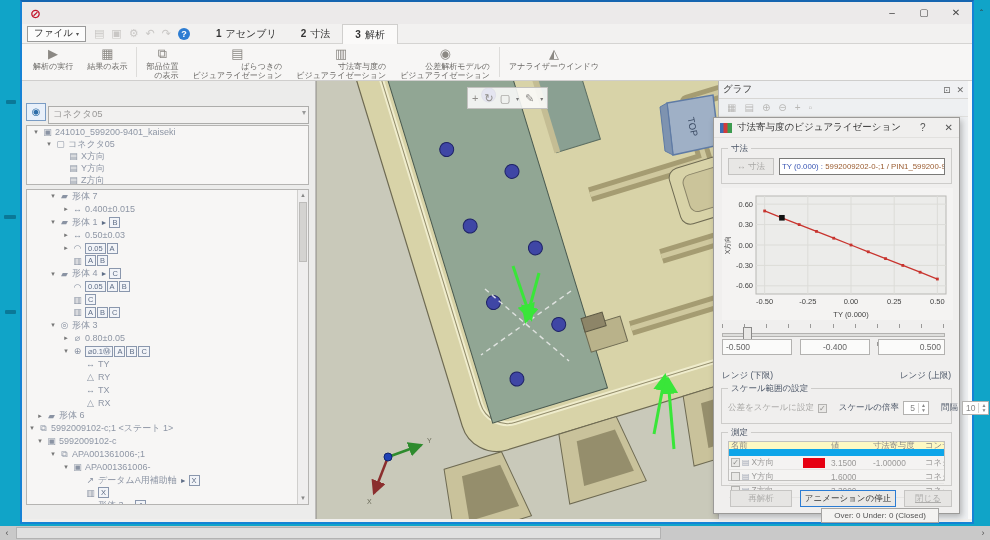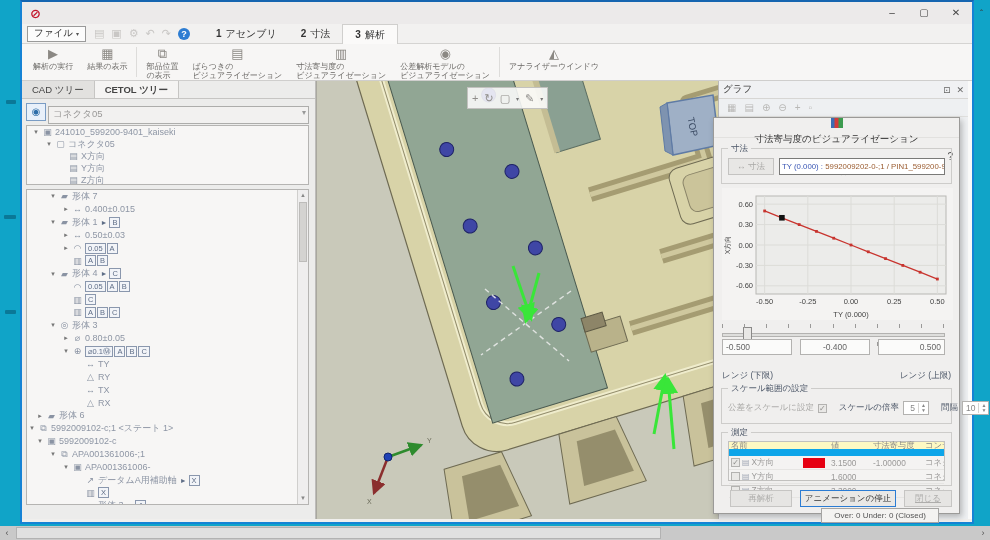--- a/index.html
+++ b/index.html
@@ -22,21 +22,21 @@
   .qicons{display:flex;align-items:center;margin-left:8px;gap:7px;}
   .qicon{font-size:11px;color:#c9c7c5;}
   .qicon.en{color:#2d7dd2;background:#2d7dd2;color:#fff;border-radius:50%;width:12px;height:12px;line-height:12px;text-align:center;font-size:9px;font-weight:bold;}
   .rtabs{display:flex;margin-left:14px;height:20px;}
   .rtab{padding:0 12px;font-size:10px;color:#333;line-height:20px;}
   .rtab b{font-weight:bold;margin-right:4px;}
   .rtab.active{background:#fbfaf9;border:1px solid #d0cfcd;border-bottom:none;}
   .toolbar{left:0;top:42px;right:0;height:37px;background:#f7f6f5;border-bottom:1px solid #cfcecd;display:flex;align-items:stretch;padding-left:4px;}
   .rbtn{display:flex;flex-direction:column;align-items:center;justify-content:flex-start;padding:2px 7px 1px;}
   .ricon{font-size:13px;color:#8b8883;height:16px;line-height:16px;}
-  .rlab{font-size:8px;color:#6b6966;text-align:left;line-height:9px;white-space:pre-line;}
+  .rlab{font-size:8px;color:#6b6966;text-align:right;line-height:9px;white-space:pre-line;}
   .rsep{width:1px;background:#dddcda;margin:3px 2px;}
   
   .lpanel{left:0;top:79px;width:294px;height:438px;background:#ececeb;border-right:1px solid #bdbcba;}
   .ltabs{display:flex;height:18px;border-bottom:1px solid #c6c5c3;}
   .ltab{padding:0 10px;font-size:9.5px;color:#444;line-height:18px;background:#e2e1df;border-right:1px solid #c6c5c3;}
   .ltab.active{background:#f5f4f3;font-weight:bold;}
   .filterrow{position:absolute;left:4px;top:22px;right:6px;height:18px;display:flex;gap:2px;}
   .eyebtn{width:20px;height:18px;border:1px solid #7a9cc4;background:#e8f0fa;color:#2d6da8;font-size:10px;text-align:center;line-height:16px;}
   .combo{flex:1;height:18px;border:1px solid #adadab;background:#f2f1f0;color:#9a9998;font-size:9.5px;
     padding:0 14px 0 4px;font-family:inherit;}
@@ -61,21 +61,21 @@
   .vticon{font-size:11px;color:#8f8d8a;}
   .vcaret{font-size:6px;color:#777;}
   
   .gpanel{left:696px;top:79px;width:250px;height:438px;background:#eef0f2;border-left:1px solid #b9b8b6;}
   .ghead{height:18px;display:flex;align-items:center;padding:0 4px;font-size:9.5px;color:#444;background:#f0f1f3;border-bottom:1px solid #d7d6d4;}
   .ghicons{margin-left:auto;display:flex;gap:6px;font-size:9px;color:#666;}
   .gtools{height:18px;display:flex;align-items:center;gap:8px;padding:0 8px;font-size:10px;color:#b9b8b6;border-bottom:1px solid #e0e0de;}
   .rstrip{left:946px;top:79px;width:4px;height:438px;background:#fafaf9;}
   
   .dialog{left:691px;top:115px;width:247px;height:397px;background:#f0efee;border:1px solid #9b9a98;box-shadow:2px 3px 6px rgba(0,0,0,.25);}
-  .dtitle{height:20px;display:flex;align-items:center;padding:0 6px;gap:5px;border-bottom:1px solid #e2e1df;flex-direction:column;}
+  .dtitle{height:20px;display:flex;align-items:center;padding:0 6px;gap:5px;border-bottom:1px solid #e2e1df;}
   .dticon{width:12px;height:10px;background:linear-gradient(90deg,#3c6db4 0 3px,#d23b3b 4px 7px,#3c9b4f 8px 11px);flex:none;}
   .dtext{font-size:9.5px;color:#333;}
   .dhelp{margin-left:auto;font-size:10px;color:#555;}
   .dclose{font-size:10px;color:#555;margin-left:14px;}
   .group{position:absolute;border:1px solid #cdccca;}
   .glegend{position:absolute;top:-6px;left:6px;background:#f0efee;font-size:8.5px;color:#4a5566;padding:0 3px;}
   .dimbtn{position:absolute;left:6px;top:9px;width:46px;height:17px;border:1px solid #c4c3c1;background:#e8e7e5;
     color:#a9a8a6;font-size:8.5px;text-align:center;line-height:15px;}
   .dimfield{position:absolute;left:57px;top:9px;right:6px;height:17px;border:1px solid #7a7a78;background:#fff;
     font-size:7.8px;line-height:15px;padding:0 2px;white-space:nowrap;overflow:hidden;}
@@ -188,24 +188,20 @@
 ビジュアライゼーション</div>
         </div>
         <div class="rsep"></div>
         <div class="rbtn">
           <span class="ricon">◭</span>
           <div class="rlab">アナライザーウインドウ</div>
         </div>
       </div>
 
     <div class="abs lpanel">
-      <div class="ltabs">
-        <div class="ltab">CAD ツリー</div>
-        <div class="ltab active">CETOL ツリー</div>
-      </div>
       <div class="filterrow">
         <div class="eyebtn">◉</div>
         <div style="position:relative;flex:1;">
           <input class="combo" style="width: 100%;" readonly="" value="コネクタ05">
           <span class="comboarrow">▾</span>
         </div>
       </div>
       <div class="treebox tree1" id="tree1">
           <div class="trow" style="padding-left: 4px;">
             <span class="chev">▾</span>

